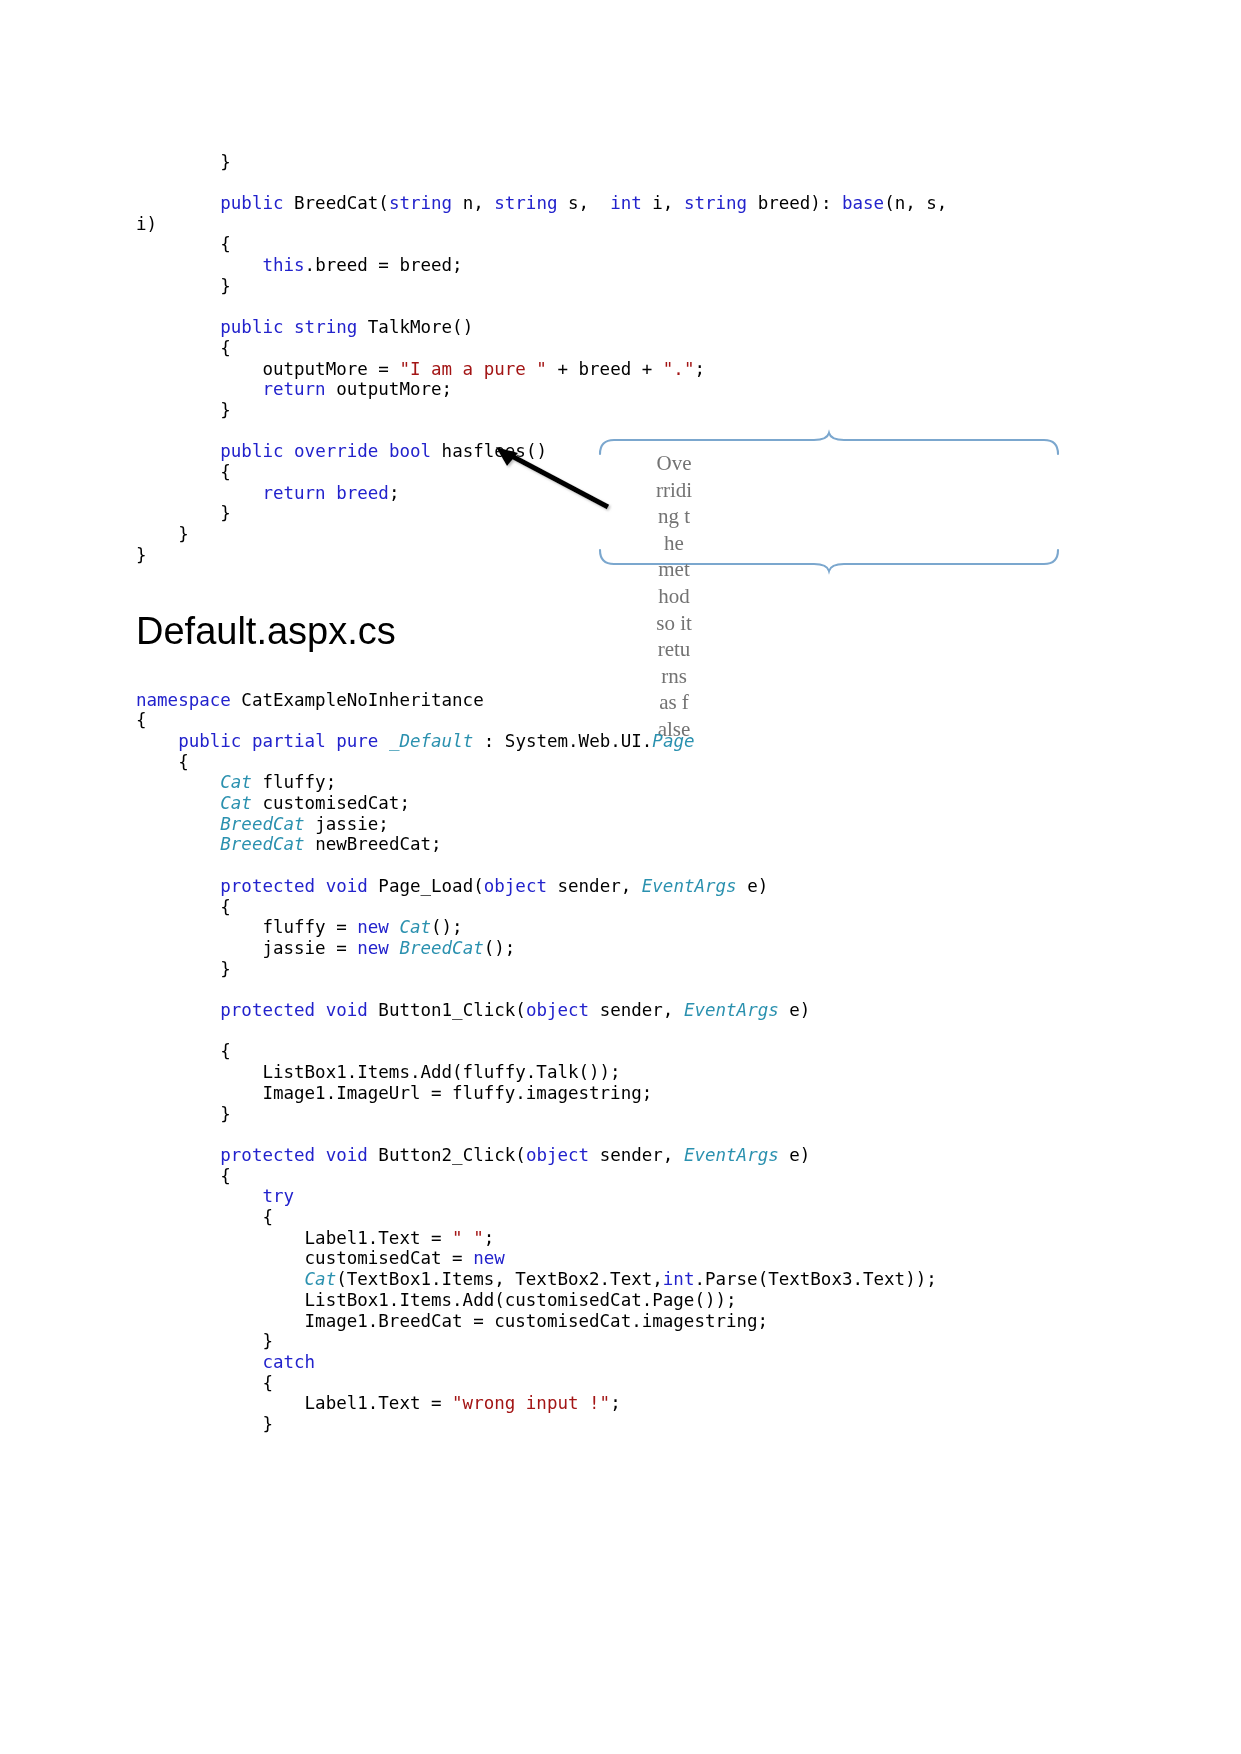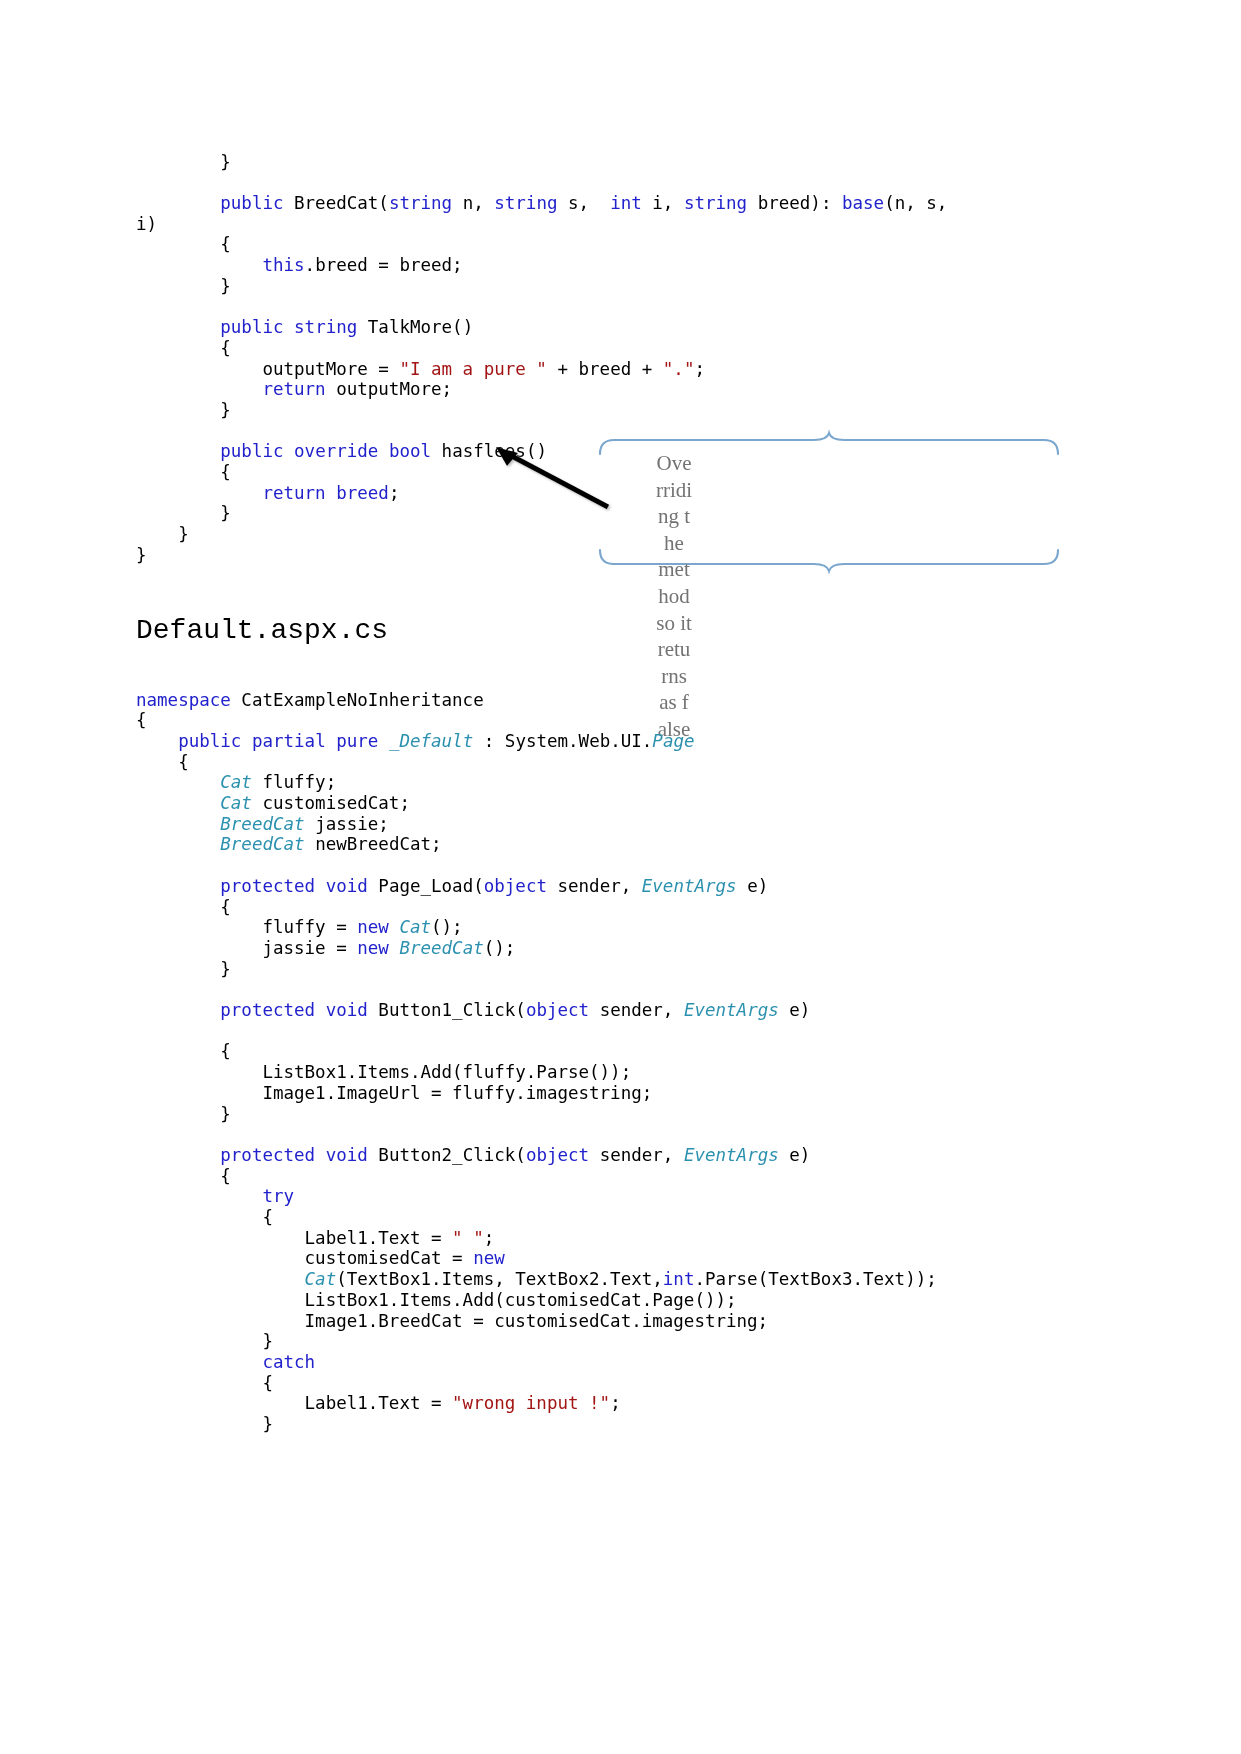--- a/index.html
+++ b/index.html
@@ -33,22 +33,22 @@
     letter-spacing: 0px;
   }
   .code .kw   { color: #2222cc; text-align: center; }         
   .code .type { color: #2b91af; font-style: italic; }         
   .code .str  { color: #a31515; }         
   .code .pl   { color: #000000; }         
 
   
   .h-title {
     position: absolute;
-    font-family: Liberation Mono, monospace;
-    font-size: 28px;
+    font-family: Liberation Sans, sans-serif;
+    font-size: 38px;
     line-height: 40px;
     color: #000000;
     white-space: pre;
   }
 
   
   #callout {
     position: absolute;
     left: 598px;
     top: 432px;
@@ -147,21 +147,21 @@
 <span><span class="pl"></span></span>
 <span><span class="pl">        </span><span class="kw">protected</span><span class="pl"> </span><span class="kw">void</span><span class="pl"> Page_Load(</span><span class="kw">object</span><span class="pl"> sender, </span><span class="type">EventArgs</span><span class="pl"> e)</span></span>
 <span><span class="pl">        {</span></span>
 <span><span class="pl">            fluffy = </span><span class="kw">new</span><span class="pl"> </span><span class="type">Cat</span><span class="pl">();</span></span>
 <span><span class="pl">            jassie = </span><span class="kw">new</span><span class="pl"> </span><span class="type">BreedCat</span><span class="pl">();</span></span>
 <span><span class="pl">        }</span></span>
 <span><span class="pl"></span></span>
 <span><span class="pl">        </span><span class="kw">protected</span><span class="pl"> </span><span class="kw">void</span><span class="pl"> Button1_Click(</span><span class="kw">object</span><span class="pl"> sender, </span><span class="type">EventArgs</span><span class="pl"> e)</span></span>
 <span><span class="pl"></span></span>
 <span><span class="pl">        {</span></span>
-<span><span class="pl">            ListBox1.Items.Add(fluffy.Parse());</span></span>
+<span><span class="pl">            ListBox1.Items.Add(fluffy.Talk());</span></span>
 <span><span class="pl">            Image1.ImageUrl = fluffy.imagestring;</span></span>
 <span><span class="pl">        }</span></span>
 <span><span class="pl"></span></span>
 <span><span class="pl">        </span><span class="kw">protected</span><span class="pl"> </span><span class="kw">void</span><span class="pl"> Button2_Click(</span><span class="kw">object</span><span class="pl"> sender, </span><span class="type">EventArgs</span><span class="pl"> e)</span></span>
 <span><span class="pl">        {</span></span>
 <span><span class="pl">            </span><span class="kw">try</span></span>
 <span><span class="pl">            {</span></span>
 <span><span class="pl">                Label1.Text = </span><span class="str">" "</span><span class="pl">;</span></span>
 <span><span class="pl">                customisedCat = </span><span class="kw">new</span></span>
 <span><span class="pl">                </span><span class="type">Cat</span><span class="pl">(TextBox1.Items, TextBox2.Text,</span><span class="kw">int</span><span class="pl">.Parse(TextBox3.Text));</span></span>

